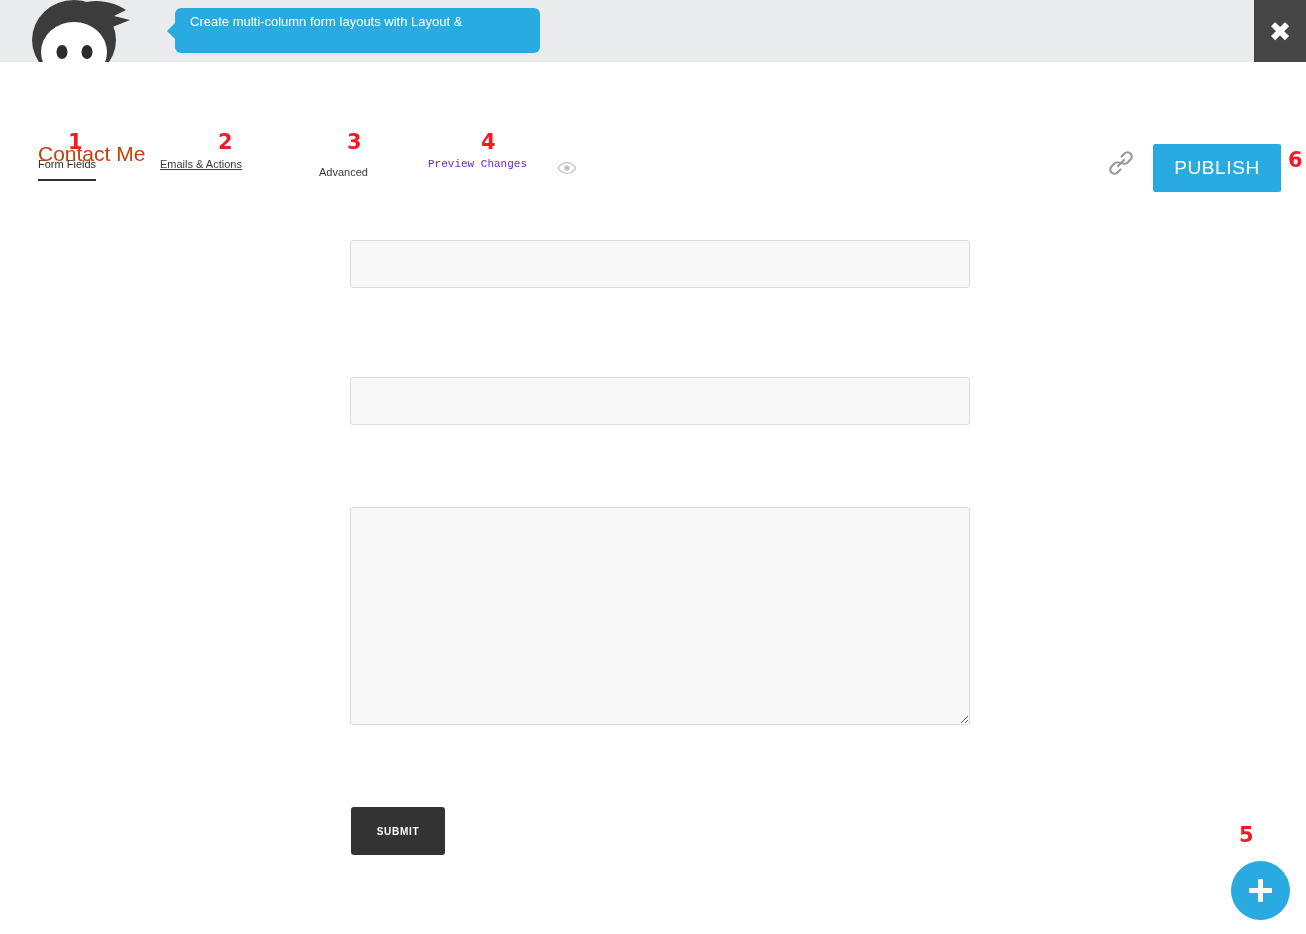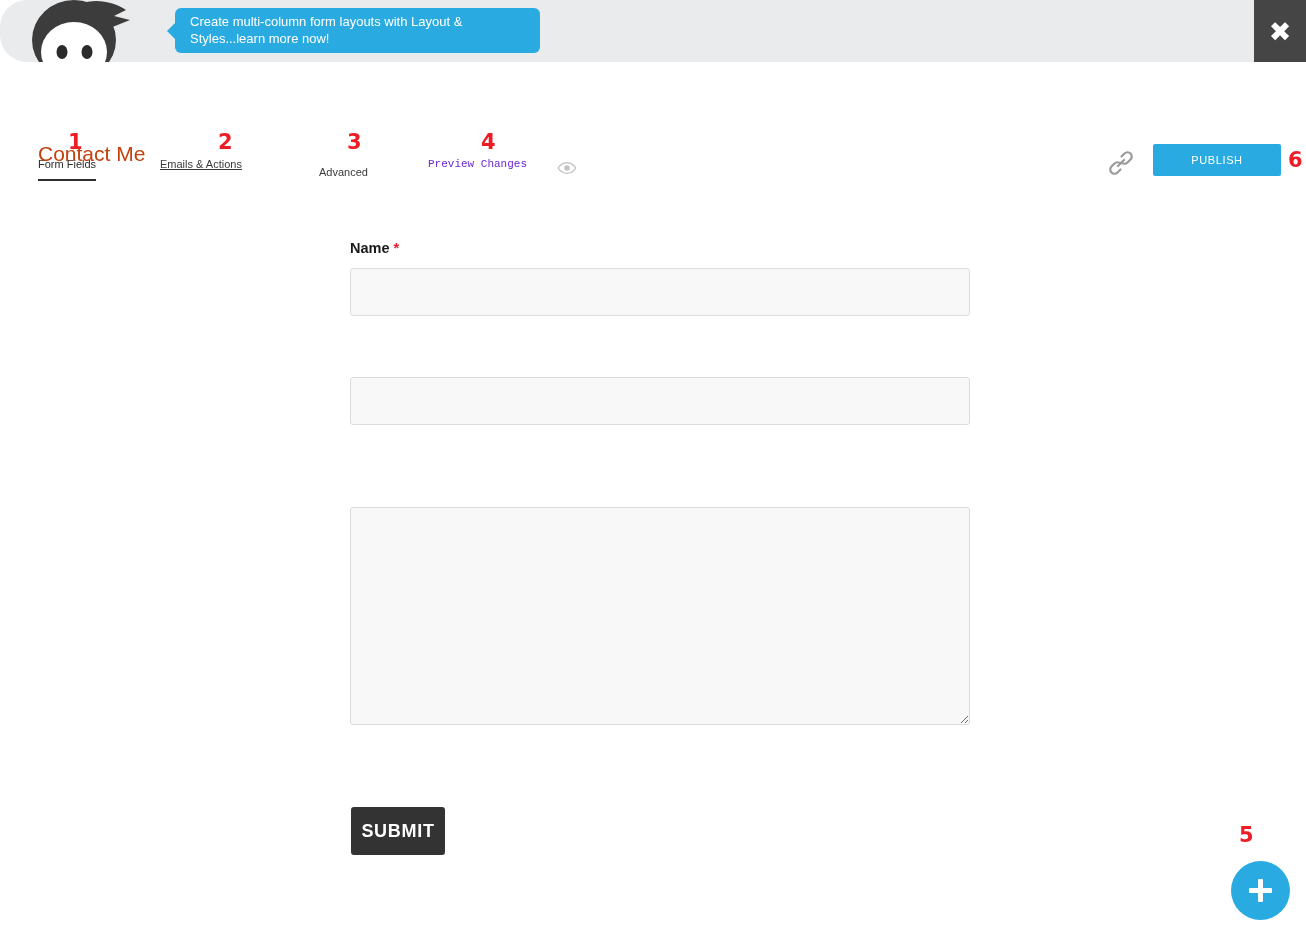--- a/index.html
+++ b/index.html
@@ -8,21 +8,20 @@
     background: #ffffff;
     font-family: "Liberation Sans", sans-serif;
     overflow: hidden;
   }
   .app { position: relative; width: 1306px; height: 934px; background:#fff; }
 
   
   .header {
     position: absolute; top:0; left:0; width:1306px; height:62px;
     background:#eaebec;
-    border-radius:27px;
   }
   .mascot {
     position:absolute; left:18px; top:-4px; width:116px; height:72px;
     overflow:hidden;
   }
   .mascot svg { display:block; }
 
   .bubble {
     position:absolute; left:175px; top:8px; width:365px; height:45px;
     background:#29abe2; border-radius:6px;
@@ -63,23 +62,23 @@
     font-size:11px; color:#3a3a3a; cursor:pointer;
     padding-bottom:9px; white-space:nowrap;
   }
   .tab.active { color:#2b2b2b; border-bottom:2px solid #2f2f2f; }
   .tab.disabled { color:#6d28d9;font-family:Liberation Mono, monospace; }
   .tab-eye { position:absolute; top:99px; left:557px; width:20px; height:14px; }
 
   .linkicon { position:absolute; top:88px; left:1108px; width:26px; height:26px; cursor:pointer; }
 
   .publish {
-    position:absolute; top:82px; left:1153px; width:128px; height:32px;
+    position:absolute; top:82px; left:1153px; width:128px; height:48px;
     background:#29abe2; color:#fff; border:none; border-radius:2px;
-    font-size:11px; font-weight:500; letter-spacing:0.6px;
+    font-size:19px; font-weight:500; letter-spacing:0.6px;
     cursor:pointer; font-family:"Liberation Sans", sans-serif;
   }
 
   
   .anno {
     position:absolute; color:#ee1c25; font-weight:bold;
     font-size:21px; line-height:1;
     font-family:"DejaVu Sans", sans-serif;
     text-shadow: 0 0 2px #fff, 1px 1px 2px #fff, -1px -1px 2px #fff,
                  1px -1px 2px #fff, -1px 1px 2px #fff;
@@ -105,21 +104,21 @@
     font-family:"Liberation Sans", sans-serif; font-size:14px;
     color:#333; padding:8px 12px; outline:none;
   }
   .input-name, .input-email { height:48px; }
   .input-message { height:218px; resize:vertical; }
 
   .submit-btn {
     position:absolute; left:351px; top:807px;
     width:94px; height:48px;
     background:#333333; color:#ffffff; border:none; border-radius:3px;
-    font-size:18px; font-weight:bold; letter-spacing:0.7px;
+    font-size:10px; font-weight:bold; letter-spacing:0.7px;
     cursor:pointer; font-family:"Liberation Sans", sans-serif;
   }
 
   .fab {
     position:absolute; left:1231px; top:861px;
     width:59px; height:59px; border-radius:50%;
     background:#29abe2; border:none; cursor:pointer;
     display:flex; align-items:center; justify-content:center;
   }
   .fab .plus-h { position:absolute; width:23px; height:5px; background:#fff; border-radius:1px; }
@@ -138,21 +137,20 @@
         <ellipse cx="56" cy="44" rx="42" ry="40" fill="#3c3c3c"></ellipse>
         <ellipse cx="56" cy="56" rx="33" ry="30" fill="#ffffff"></ellipse>
         <ellipse cx="44" cy="56" rx="5.5" ry="7" fill="#2b2b2b"></ellipse>
         <ellipse cx="69" cy="56" rx="5.5" ry="7" fill="#2b2b2b"></ellipse>
       </svg>
     </div>
 
     <div class="bubble">
       <span class="tail"></span>
       <div>Create multi-column form layouts with Layout &amp;</div>
-      <div>Styles...learn more now!</div>
     </div>
 
 
     <div class="close-btn">✖</div>
   </div>
 
   <div class="tabbar">
 
     <div class="tab active" style="left:38px;">Form Fields</div>
     <div class="anno" style="left:68px; top:70px;">1</div>
@@ -181,24 +179,20 @@
 
     <button class="publish">PUBLISH</button>
     <div class="anno" style="left:1288px; top:88px;">6</div>
   </div>
 
   <div class="form-title">Contact Me</div>
 
   <div class="form-area">
 
     <div class="field" style="top:60px;">
-      <span class="field-label">
-        <span>Name</span>
-        <span class="req">*</span>
-      </span>
       <input class="input-box input-name" type="text" placeholder="" style="">
     </div>
 
     <div class="field" style="top:197px;">
       <input class="input-box input-email" type="text" placeholder="" style="">
     </div>
 
     <div class="field" style="top:327px;">
       <textarea class="input-box input-message" placeholder="" style=""></textarea>
     </div>

